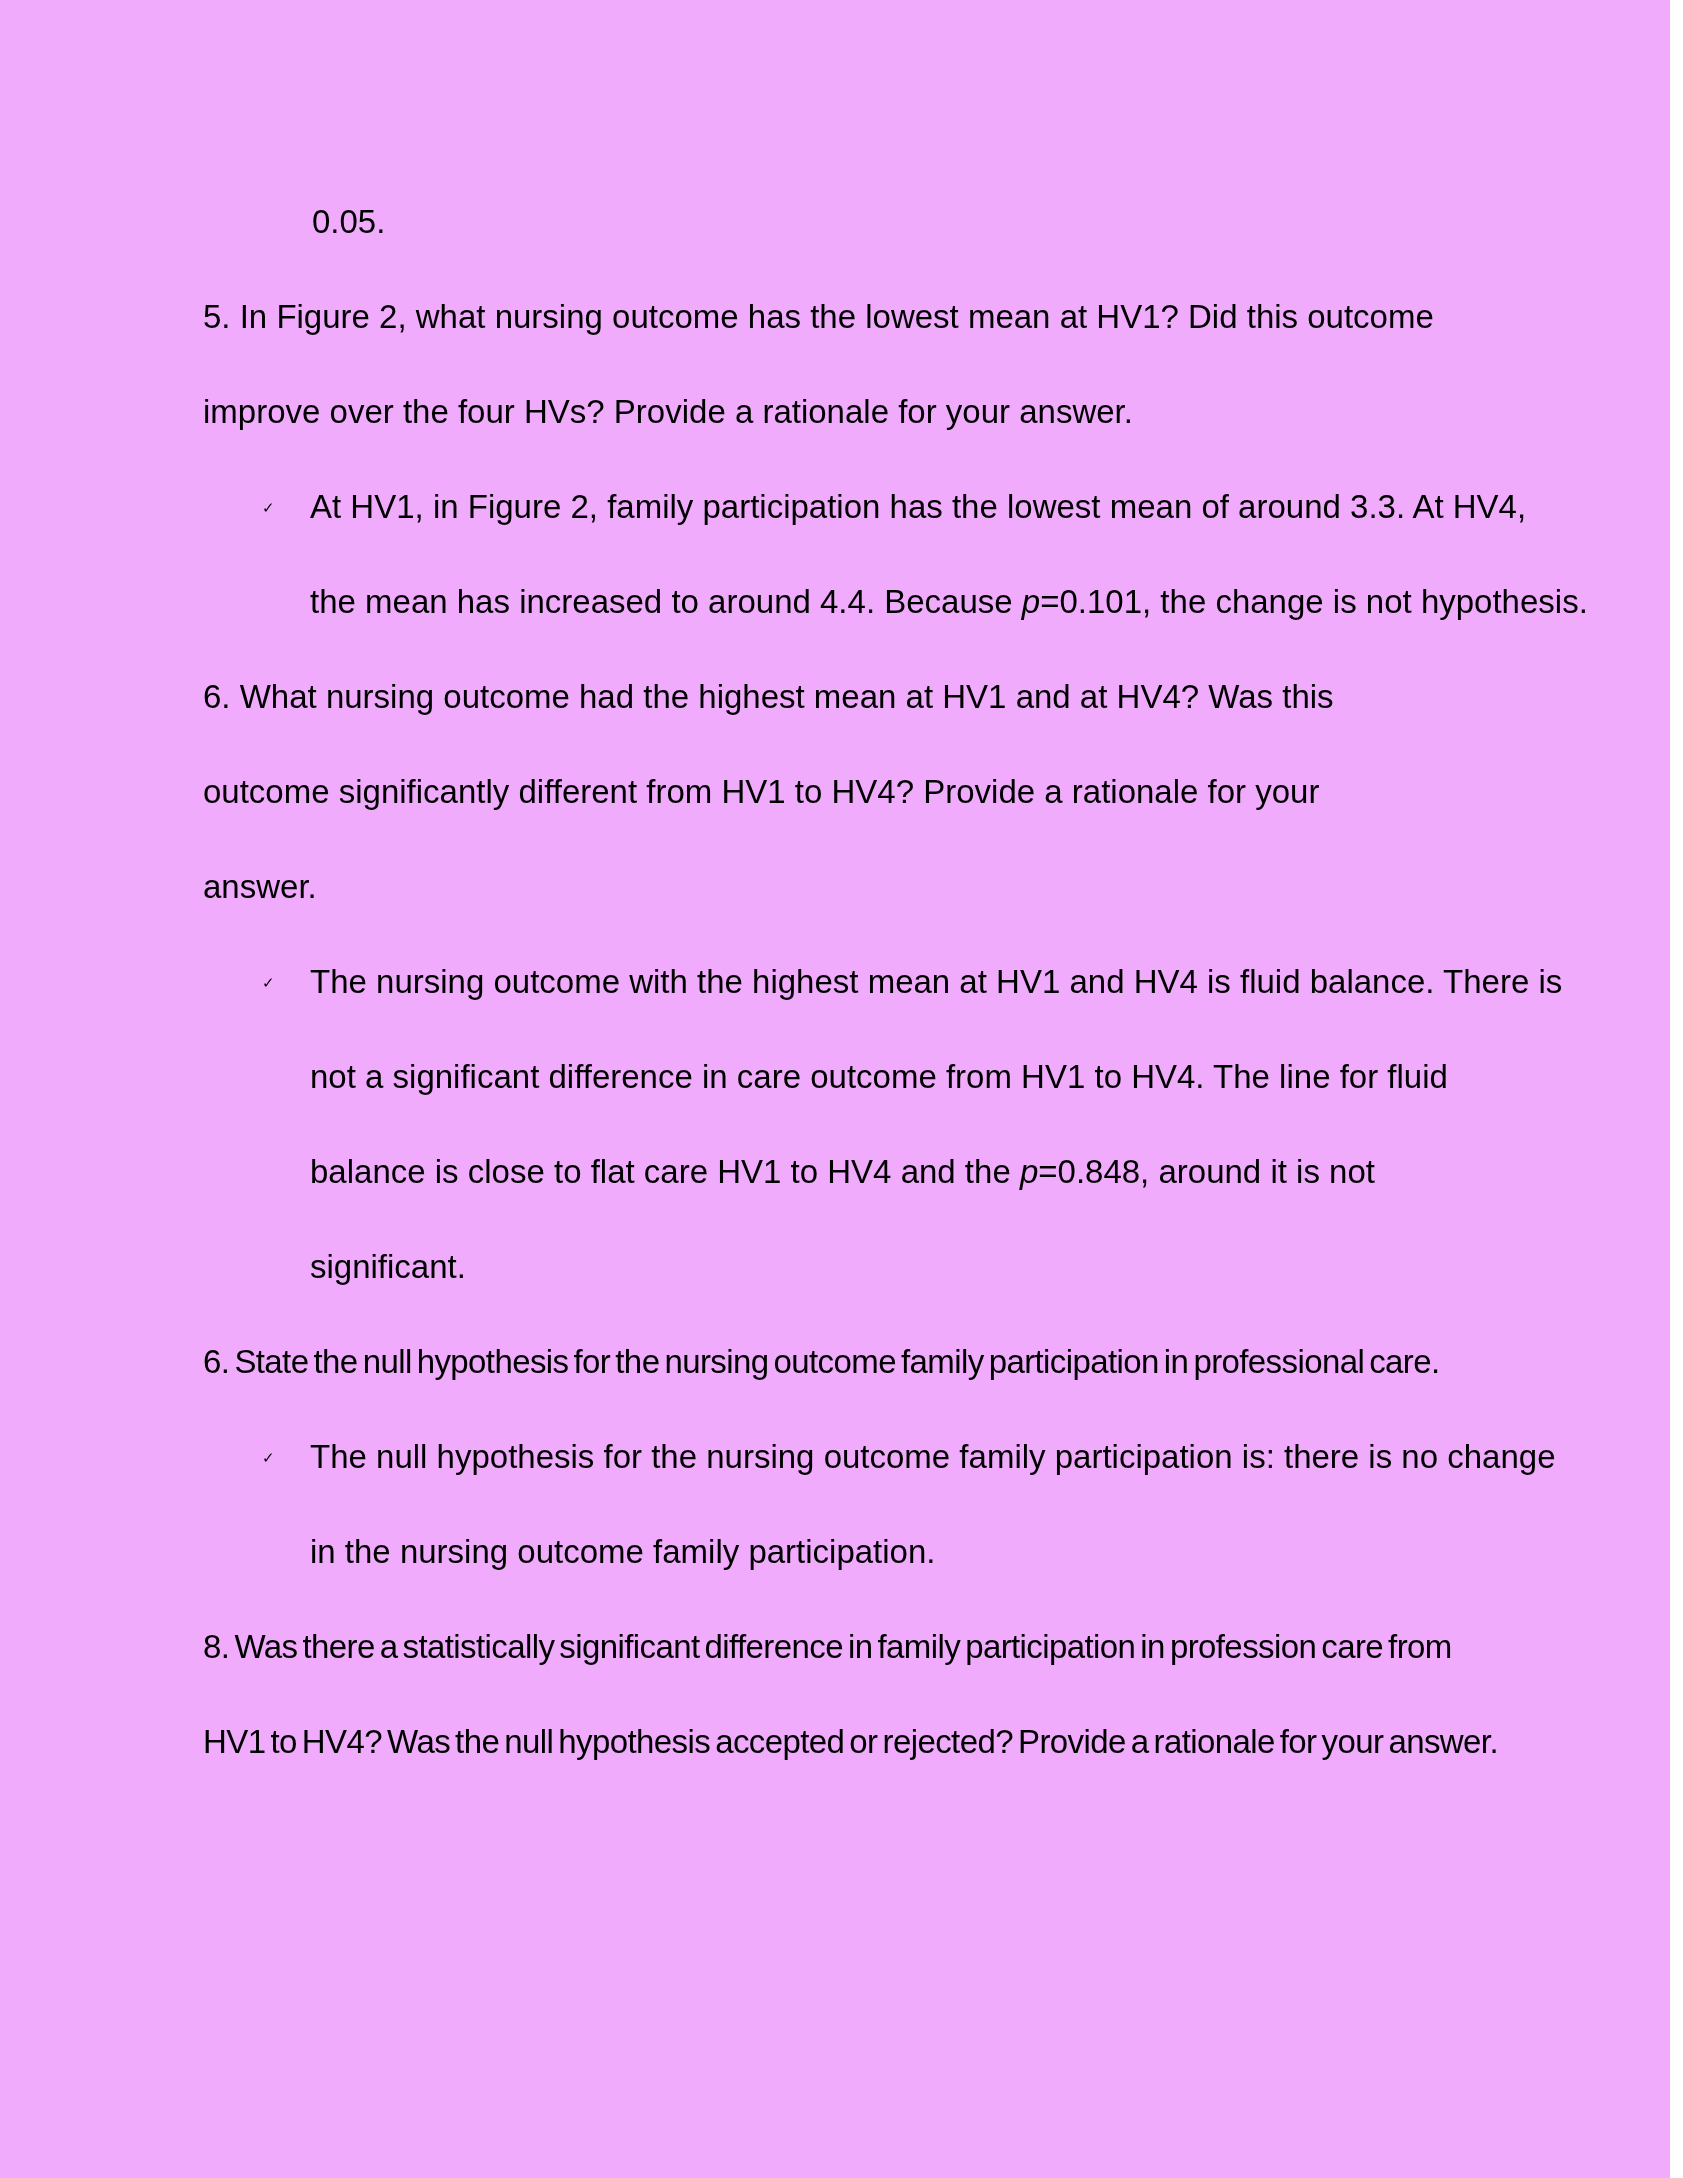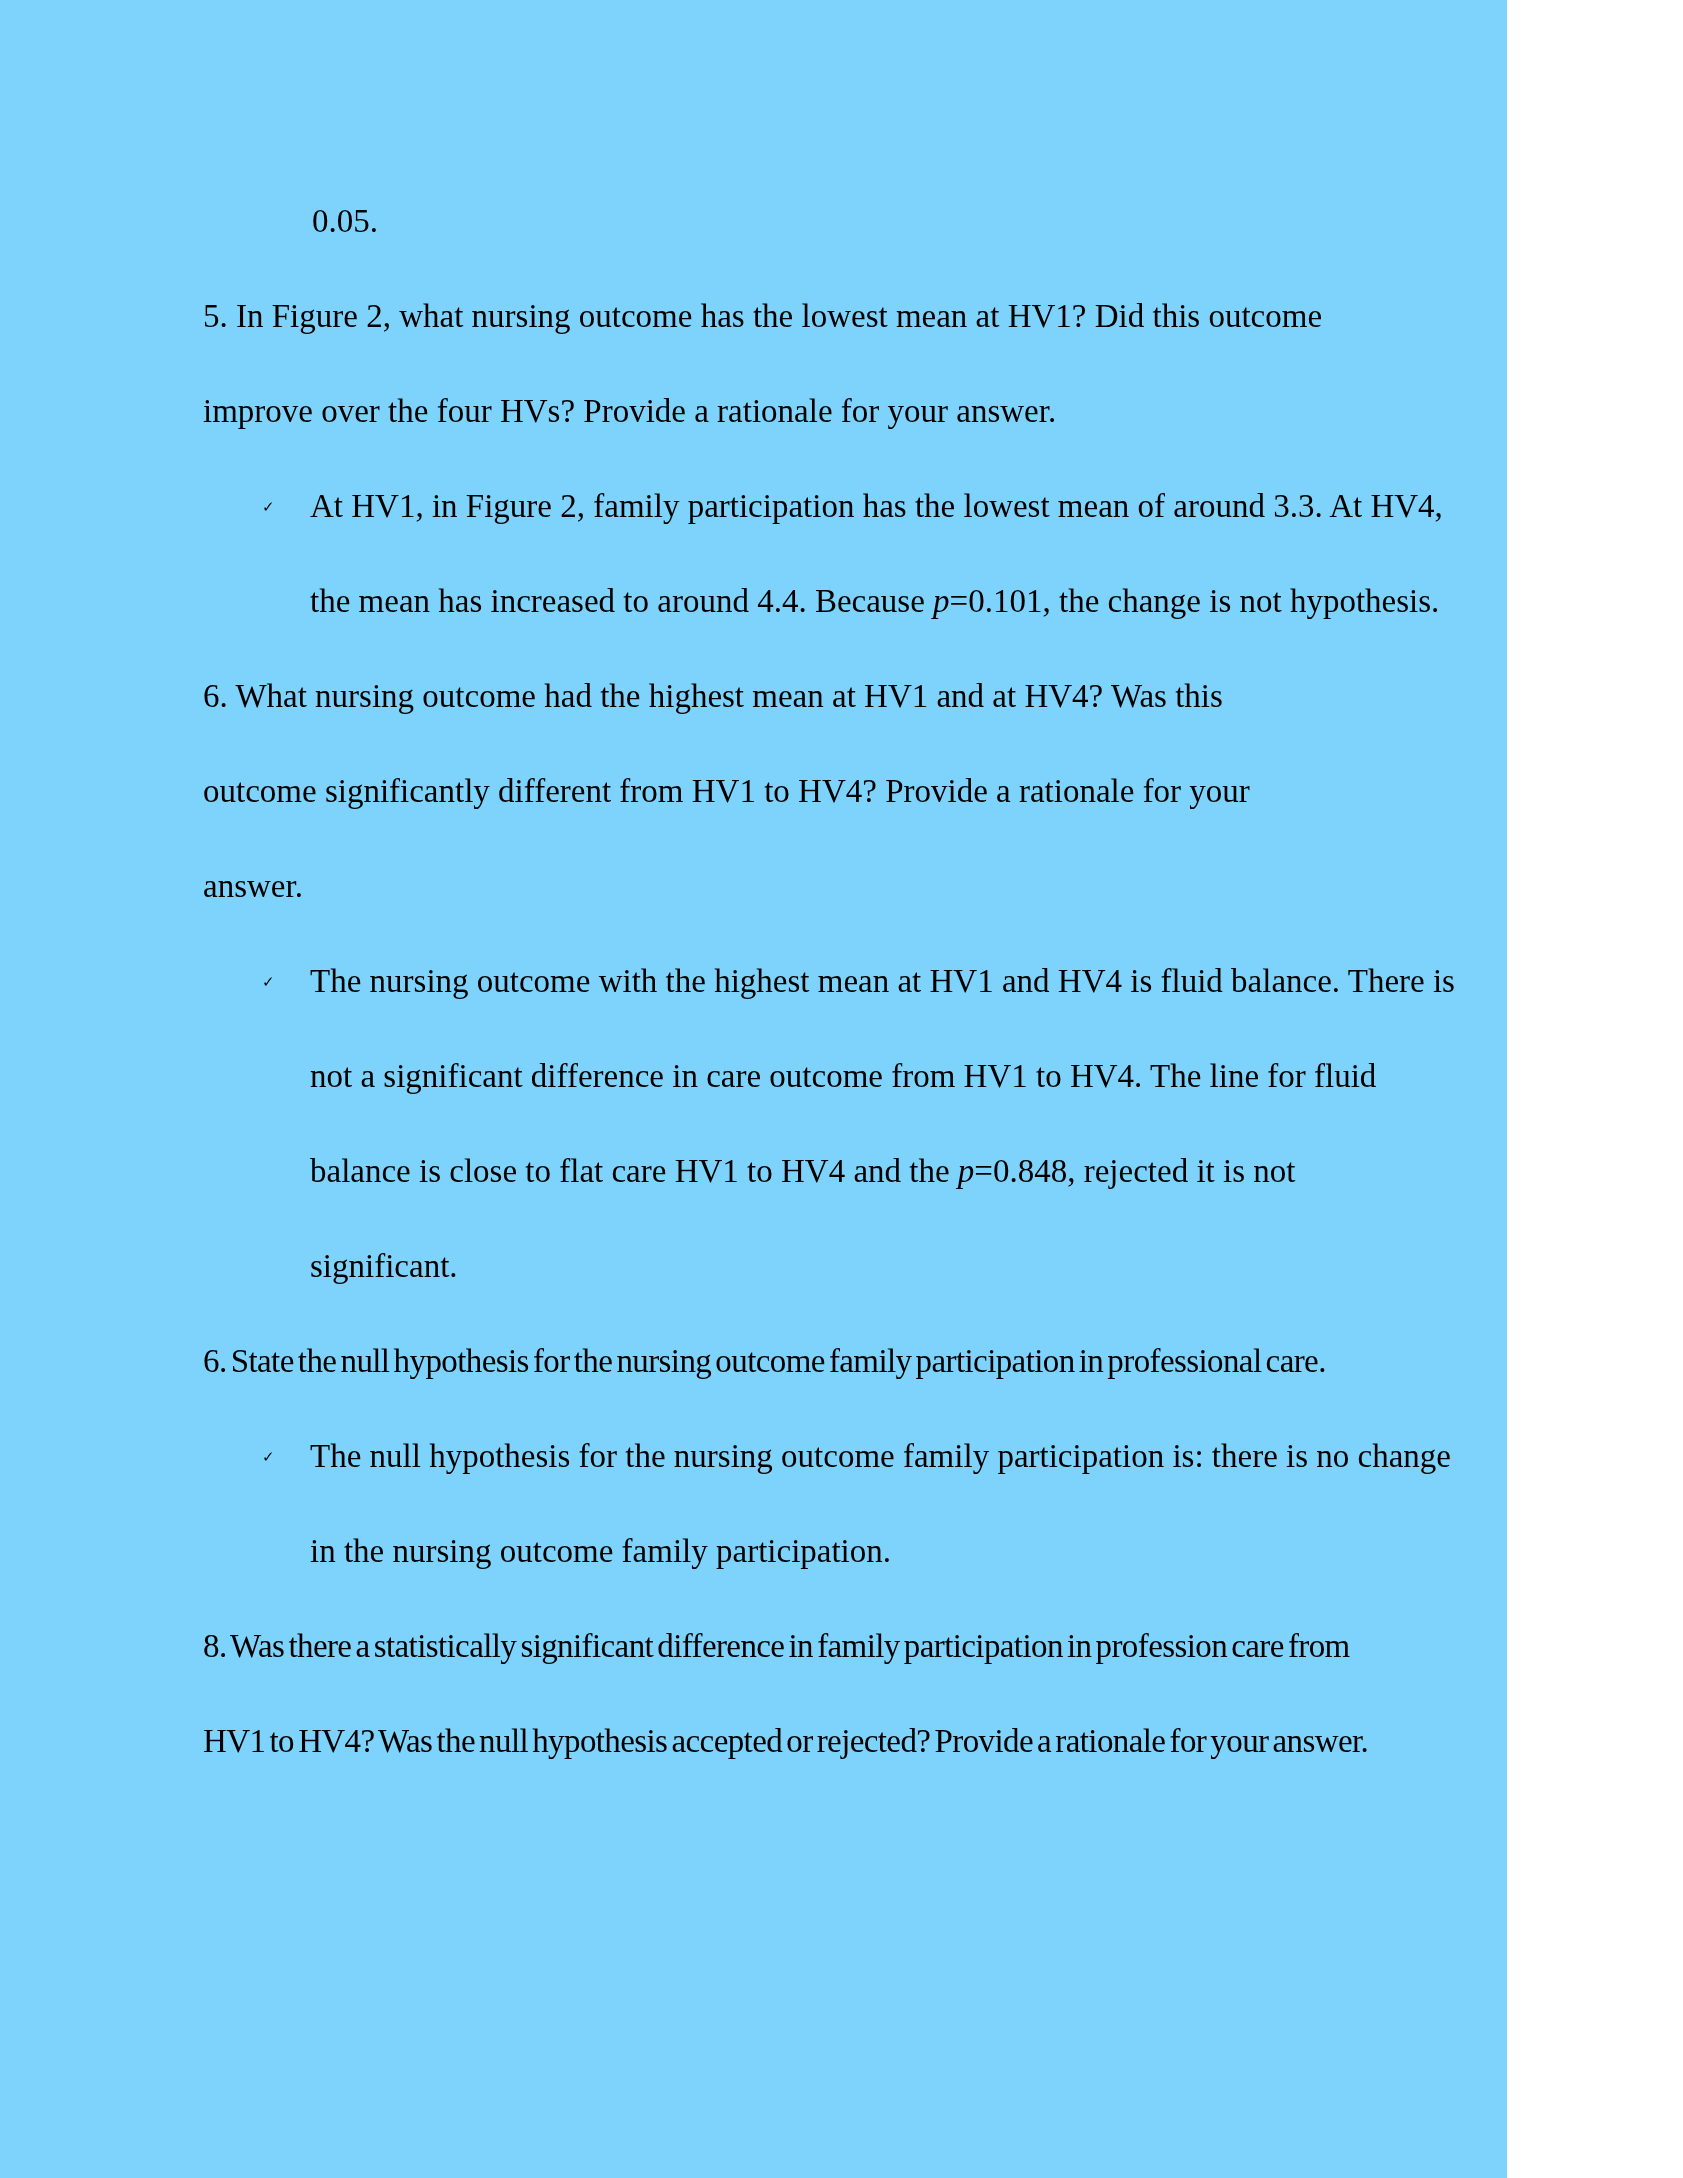--- a/index.html
+++ b/index.html
@@ -2,25 +2,25 @@
 <html><head>
 <meta charset="utf-8">
 <style>
   html, body {
     margin: 0;
     padding: 0;
     background: #ffffff;
   }
   .page {
     position: relative;
-    width: 1507px;
+    width: 1670px;
     height: 2178px;
-    background: #7dd3fc;
+    background: #f0abfc;
     overflow: hidden;
-    font-family: Liberation Serif, serif;
+    font-family: Liberation Sans, sans-serif;
     color: #000000;
   }
   .doc {
     position: absolute;
     left: 203px;
     top: 174px;
     width: 1332px;
   }
   .line {
     position: relative;
@@ -54,21 +54,21 @@
       <div class="line line--indent"><span>0.05.</span></div>
       <div class="line line--question"><span>5. In Figure 2, what nursing outcome has the lowest mean at HV1? Did this outcome</span></div>
       <div class="line line--continuation"><span>improve over the four HVs? Provide a rationale for your answer.</span></div>
       <div class="line line--bullet"><span class="bullet-marker">✓</span><span>At HV1, in Figure 2, family participation has the lowest mean of around 3.3. At HV4,</span></div>
       <div class="line line--bullet-continuation"><span>the mean has increased to around 4.4. Because </span><em>p</em><span>=0.101, the change is not hypothesis.</span></div>
       <div class="line line--question"><span>6. What nursing outcome had the highest mean at HV1 and at HV4? Was this</span></div>
       <div class="line line--continuation"><span>outcome significantly different from HV1 to HV4? Provide a rationale for your</span></div>
       <div class="line line--continuation"><span>answer.</span></div>
       <div class="line line--bullet"><span class="bullet-marker">✓</span><span>The nursing outcome with the highest mean at HV1 and HV4 is fluid balance. There is</span></div>
       <div class="line line--bullet-continuation"><span>not a significant difference in care outcome from HV1 to HV4. The line for fluid</span></div>
-      <div class="line line--bullet-continuation"><span>balance is close to flat care HV1 to HV4 and the </span><em>p</em><span>=0.848, rejected it is not</span></div>
+      <div class="line line--bullet-continuation"><span>balance is close to flat care HV1 to HV4 and the </span><em>p</em><span>=0.848, around it is not</span></div>
       <div class="line line--bullet-continuation"><span>significant.</span></div>
       <div class="line line--question line--condensed"><span>6. State the null hypothesis for the nursing outcome family participation in professional care.</span></div>
       <div class="line line--bullet"><span class="bullet-marker">✓</span><span>The null hypothesis for the nursing outcome family participation is: there is no change</span></div>
       <div class="line line--bullet-continuation"><span>in the nursing outcome family participation.</span></div>
       <div class="line line--question line--condensed"><span>8. Was there a statistically significant difference in family participation in profession care from</span></div>
       <div class="line line--continuation line--condensed"><span>HV1 to HV4? Was the null hypothesis accepted or rejected? Provide a rationale for your answer.</span></div>
     </div>
 </div>
 
 

